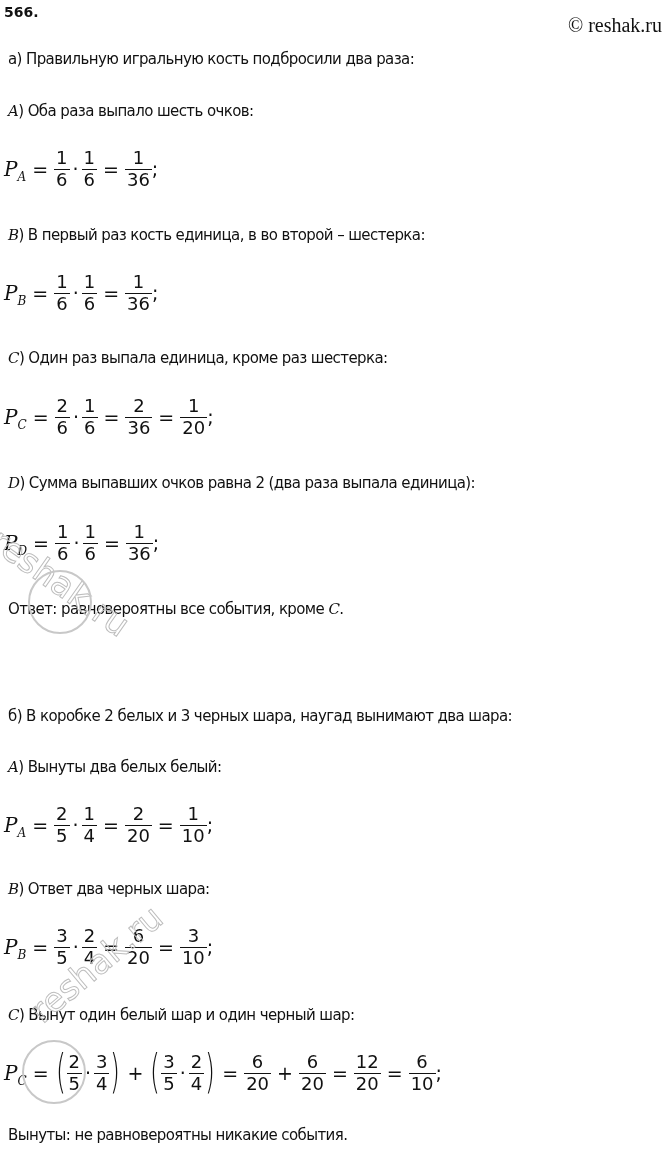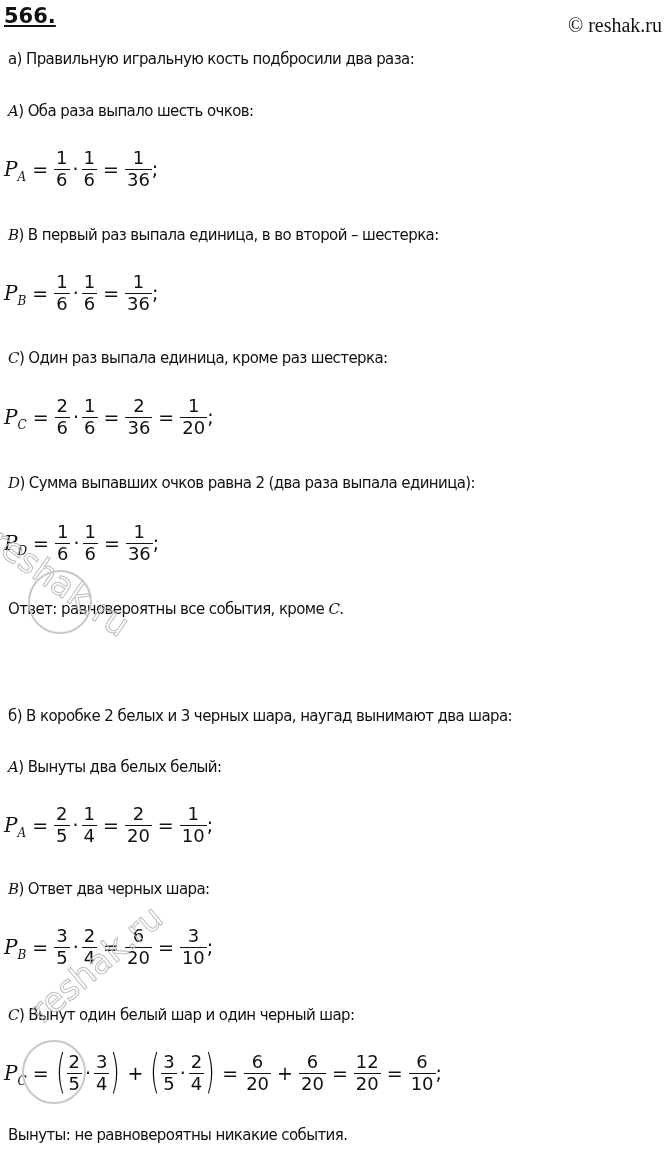--- a/index.html
+++ b/index.html
@@ -2,21 +2,21 @@
 <html><head>
 <meta charset="utf-8">
 <style>
   html, body { margin:0; padding:0; background:#ffffff; }
   body {
     width:666px; height:1155px; position:relative; overflow:hidden;
     font-family:"Liberation Sans", "DejaVu Sans", sans-serif;
     color:#111;
   }
   .abs { position:absolute; }
-  .num { left:4px; top:4px; font-size:21px; font-weight:bold; font-family:"DejaVu Sans", sans-serif;text-decoration:underline; }
+  .num { left:4px; top:4px; font-size:14px; font-weight:bold; font-family:"DejaVu Sans", sans-serif; }
   .copy { right:4px; top:14px; font-size:20px; font-family:"Liberation Serif", serif; }
   .line { left:8px; font-size:15px; white-space:nowrap; font-family:"DejaVu Sans", sans-serif; letter-spacing:-0.6px; }
   .it { font-style:italic; font-family:"DejaVu Serif", serif; }
   .eq { left:4px; display:flex; align-items:center; font-size:19px; font-family:"DejaVu Sans", sans-serif; white-space:nowrap; }
   .eq .P { font-style:italic; font-family:"DejaVu Serif", serif; font-size:20px; }
   .eq .sub { font-style:italic; font-family:"DejaVu Serif", serif; font-size:12px; position:relative; top:8px; }
   .eq .op { margin:0 6px; }
   .eq .dot { margin:0 3px; }
   .frac { display:inline-flex; flex-direction:column; align-items:center; line-height:1.15; font-size:18px; }
   .frac .n { padding:0 2px; }
@@ -48,21 +48,21 @@
       <span class="d">6</span>
     </span>
   <span class="op">=</span>
   <span class="frac">
       <span class="n">1</span>
       <span class="d">36</span>
     </span>
   <span>;</span>
 </div>
 
-<div class="abs line" style="top:226px"><span class="it">B</span><span>) В первый раз выпала единица, в во второй – шестерка:</span></div>
+<div class="abs line" style="top:226px"><span class="it">B</span><span>) В первый раз кость единица, в во второй – шестерка:</span></div>
 <div class="abs eq" style="top:272px">
   <span class="P">P</span>
     <span class="sub">B</span>
   <span class="op">=</span>
   <span class="frac">
       <span class="n">1</span>
       <span class="d">6</span>
     </span>
   <span class="dot">·</span>
   <span class="frac">

